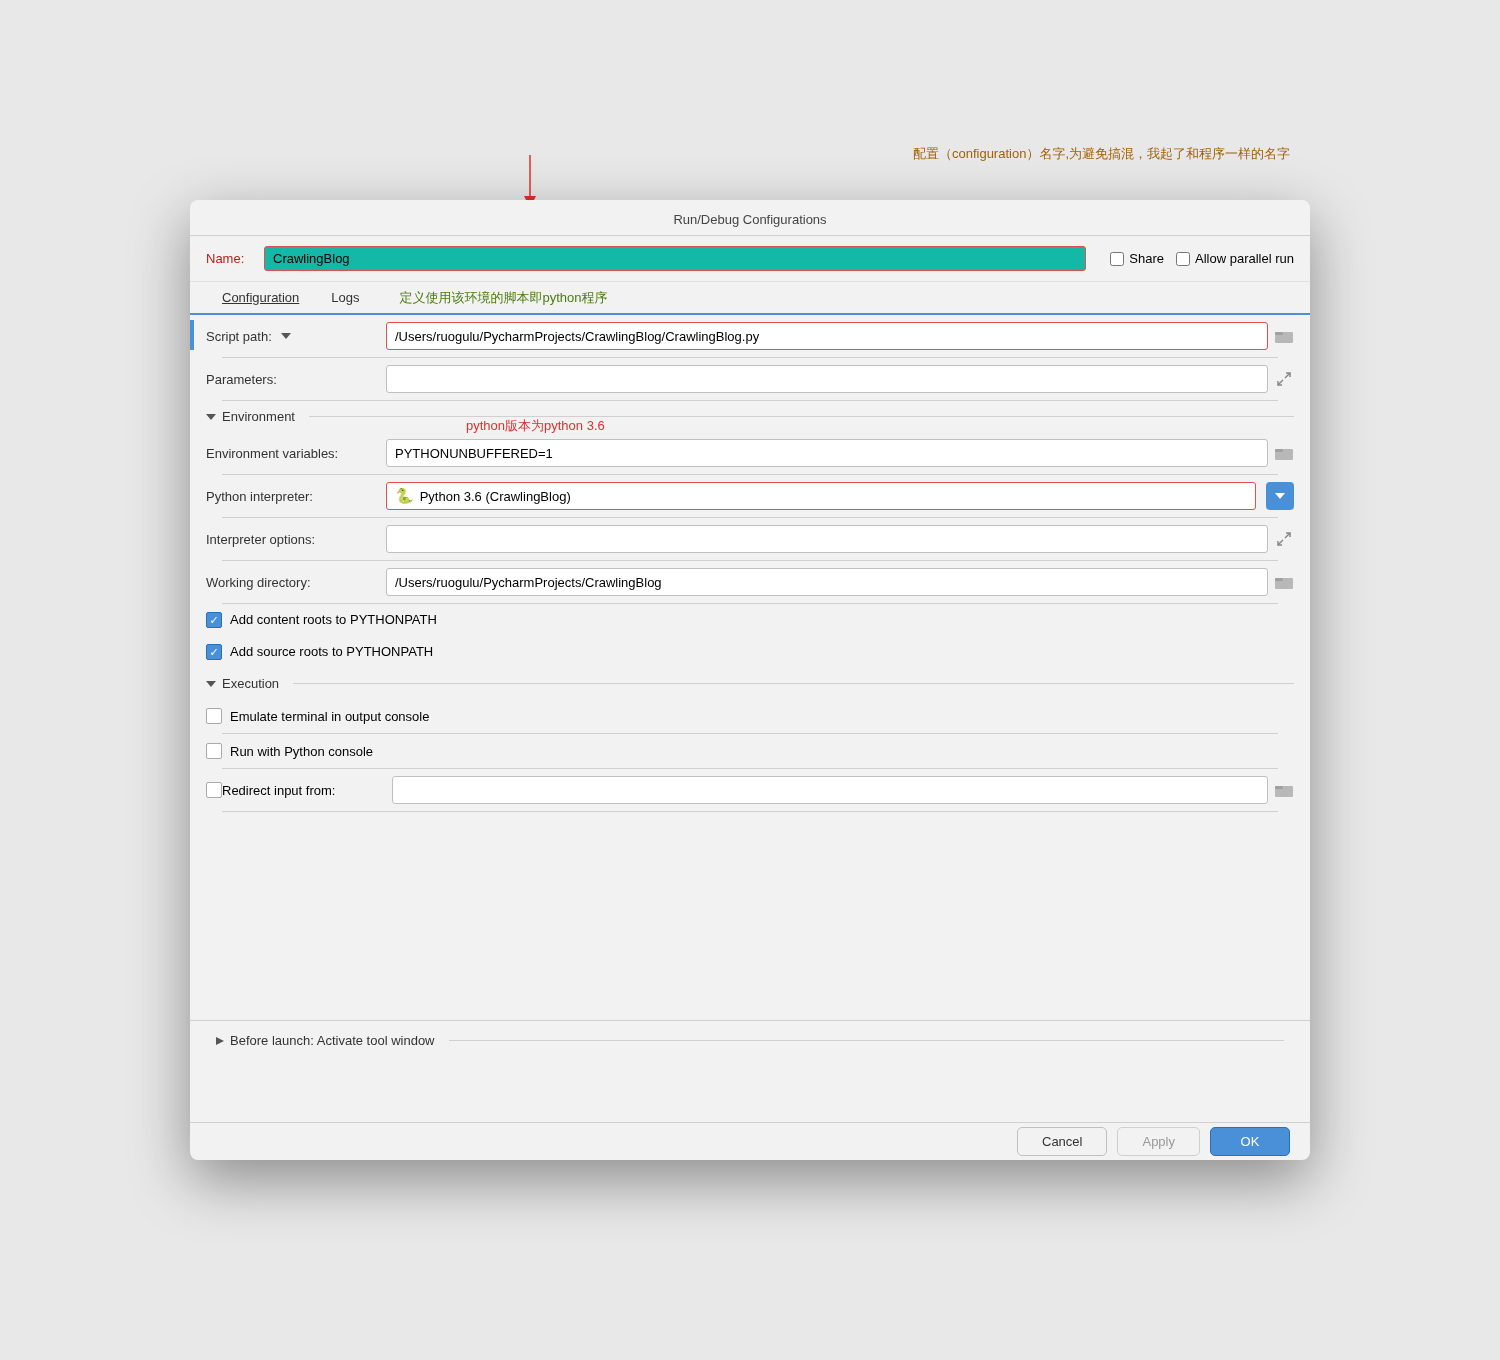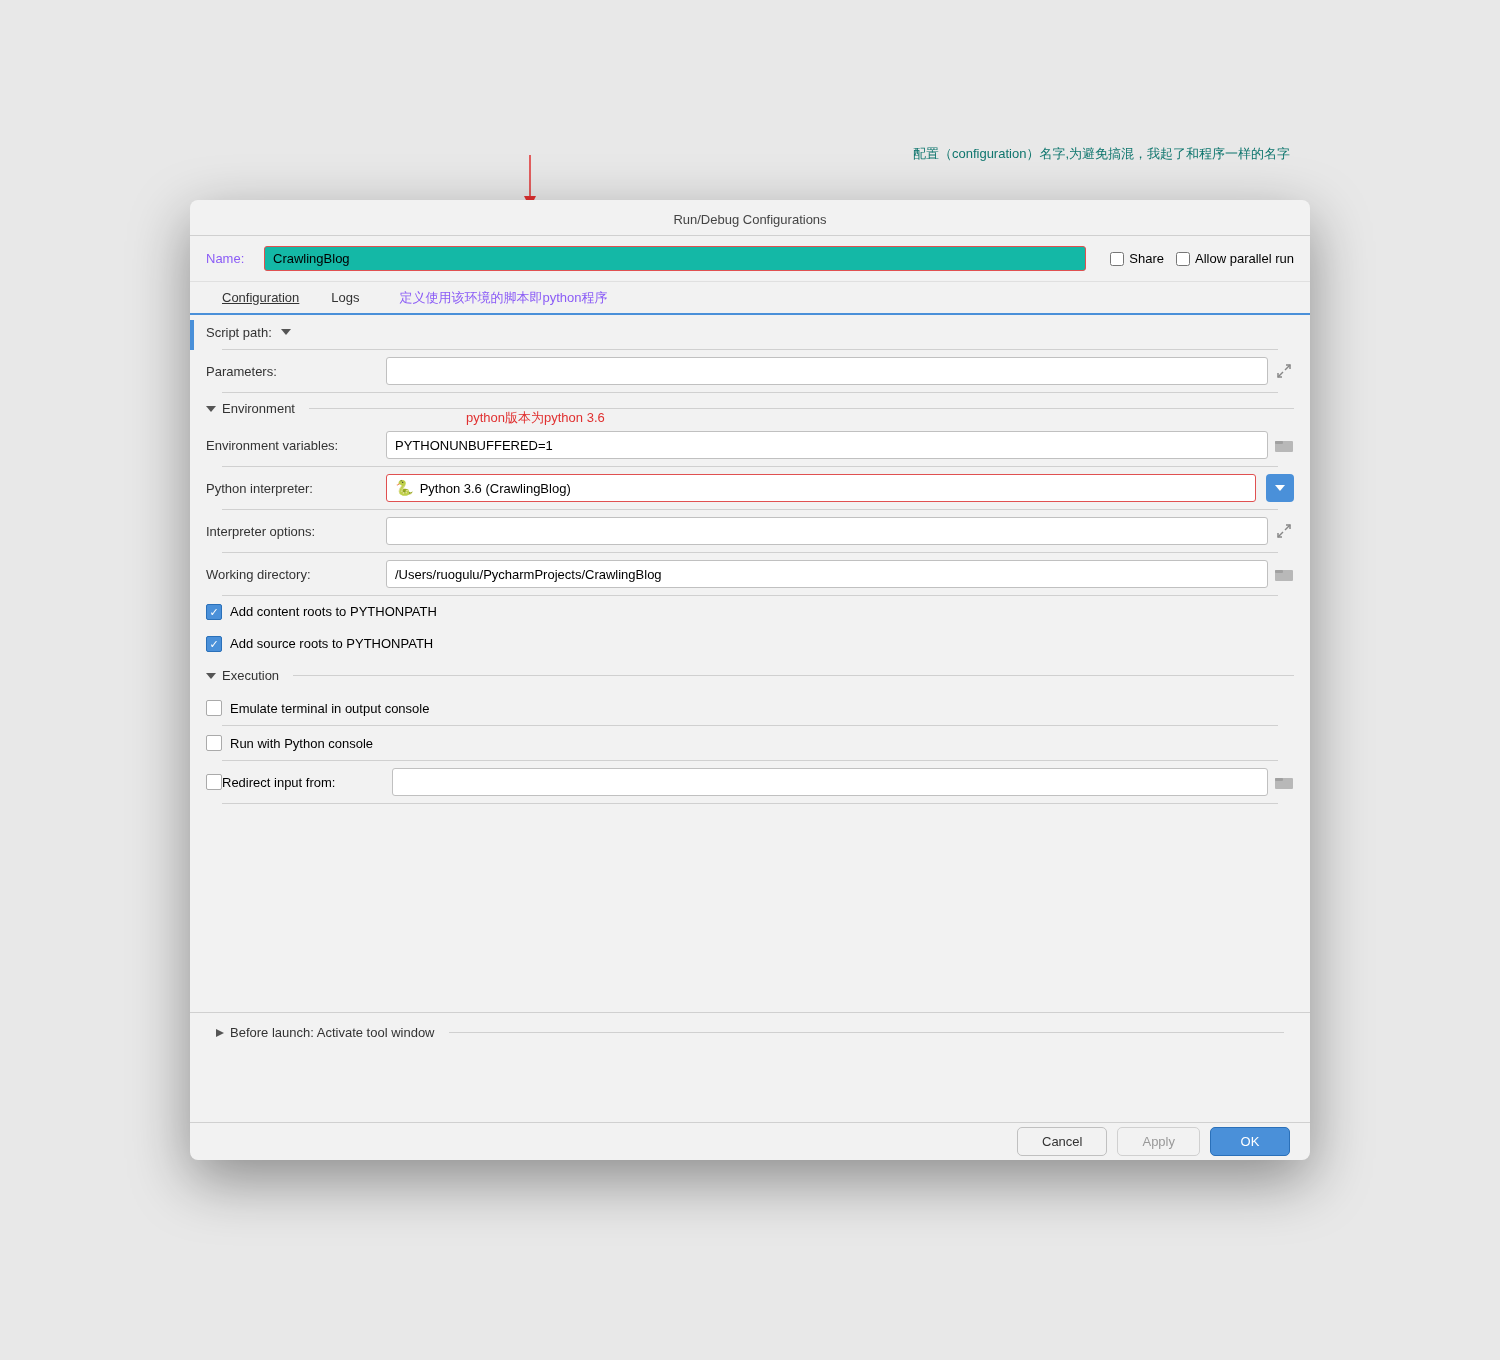--- a/index.html
+++ b/index.html
@@ -32,21 +32,21 @@
     }
     .name-row {
       display: flex;
       align-items: center;
       padding: 10px 16px;
       gap: 8px;
       border-bottom: 1px solid #e0e0e0;
     }
     .name-label {
       font-size: 13px;
-      color: #8b5cf6;
+      color: #b91c1c;
       min-width: 50px;
     }
     .name-input {
       flex: 1;
       border: 1.5px solid #e05050;
       border-radius: 3px;
       padding: 4px 8px;
       font-size: 13px;
       background: #14b8a6;
       outline: none;
@@ -279,21 +279,21 @@
     }
     .empty-space {
       height: 200px;
     }
   </style>
 </head>
 <body>
 
 <div style="position:relative; margin: 80px auto;">
 
-  <div style="position:absolute; top:-55px; right:20px; color:#0f766e; font-size:13px; white-space:nowrap; display:flex; align-items:center; gap:4px;">
+  <div style="position:absolute; top:-55px; right:20px; color:#a16207; font-size:13px; white-space:nowrap; display:flex; align-items:center; gap:4px;">
     <span>配置（configuration）名字,为避免搞混，我起了和程序一样的名字</span>
   </div>
 
   <svg style="position:absolute; top:-50px; left:310px; width:60px; height:60px; pointer-events:none;">
     <defs>
         <marker id="arr1" markerWidth="8" markerHeight="8" refX="4" refY="4" orient="auto">
           <path d="M0,0 L8,4 L0,8 Z" fill="#e03030"></path>
         </marker>
       </defs>
     <line x1="30" y1="5" x2="30" y2="52" stroke="#e03030" stroke-width="1.5" marker-end="url(#arr1)"></line>
@@ -317,35 +317,44 @@
           <input type="checkbox" style="">
           <span>Allow parallel run</span>
         </div>
       </div>
     </div>
 
     <div style="display:flex; align-items:center; padding: 0 16px; border-bottom: 2px solid #4a90d9; position:relative;">
       <div class="tab active">Configuration</div>
       <div class="tab">Logs</div>
 
-      <div style="color:#8b5cf6; font-size:13px; margin-left:24px; white-space:nowrap; position:relative; top:0;">定义使用该环境的脚本即python程序</div>
+      <div style="color:#4d7c0f; font-size:13px; margin-left:24px; white-space:nowrap; position:relative; top:0;">定义使用该环境的脚本即python程序</div>
     </div>
 
     <div class="main-body">
       <div class="form-inner">
 
         <div class="form-row-inner">
           <div class="form-label">
             <div style="display:flex; align-items:center; gap:4px;">
               <span>Script path:</span>
               <div class="dropdown-arrow">
                 <svg width="10" height="10" viewBox="0 0 10 10">
                     <polygon points="0,2 10,2 5,8" fill="#555"></polygon>
                   </svg>
               </div>
+            </div>
+          </div>
+          <div class="form-field">
+            <input class="text-input highlighted" type="text" value="/Users/ruogulu/PycharmProjects/CrawlingBlog/CrawlingBlog.py" style="">
+            <div class="folder-icon">
+              <svg width="18" height="14" viewBox="0 0 18 14">
+                  <rect x="0" y="3" width="18" height="11" rx="1" fill="#b8b8b8"></rect>
+                  <rect x="0" y="3" width="8" height="3" rx="1" fill="#a0a0a0"></rect>
+                </svg>
             </div>
           </div>
         </div>
 
         <div class="separator-line"></div>
 
         <div class="form-row-inner">
           <div class="form-label">Parameters:</div>
           <div class="form-field">
             <input class="text-input" type="text" style="">

